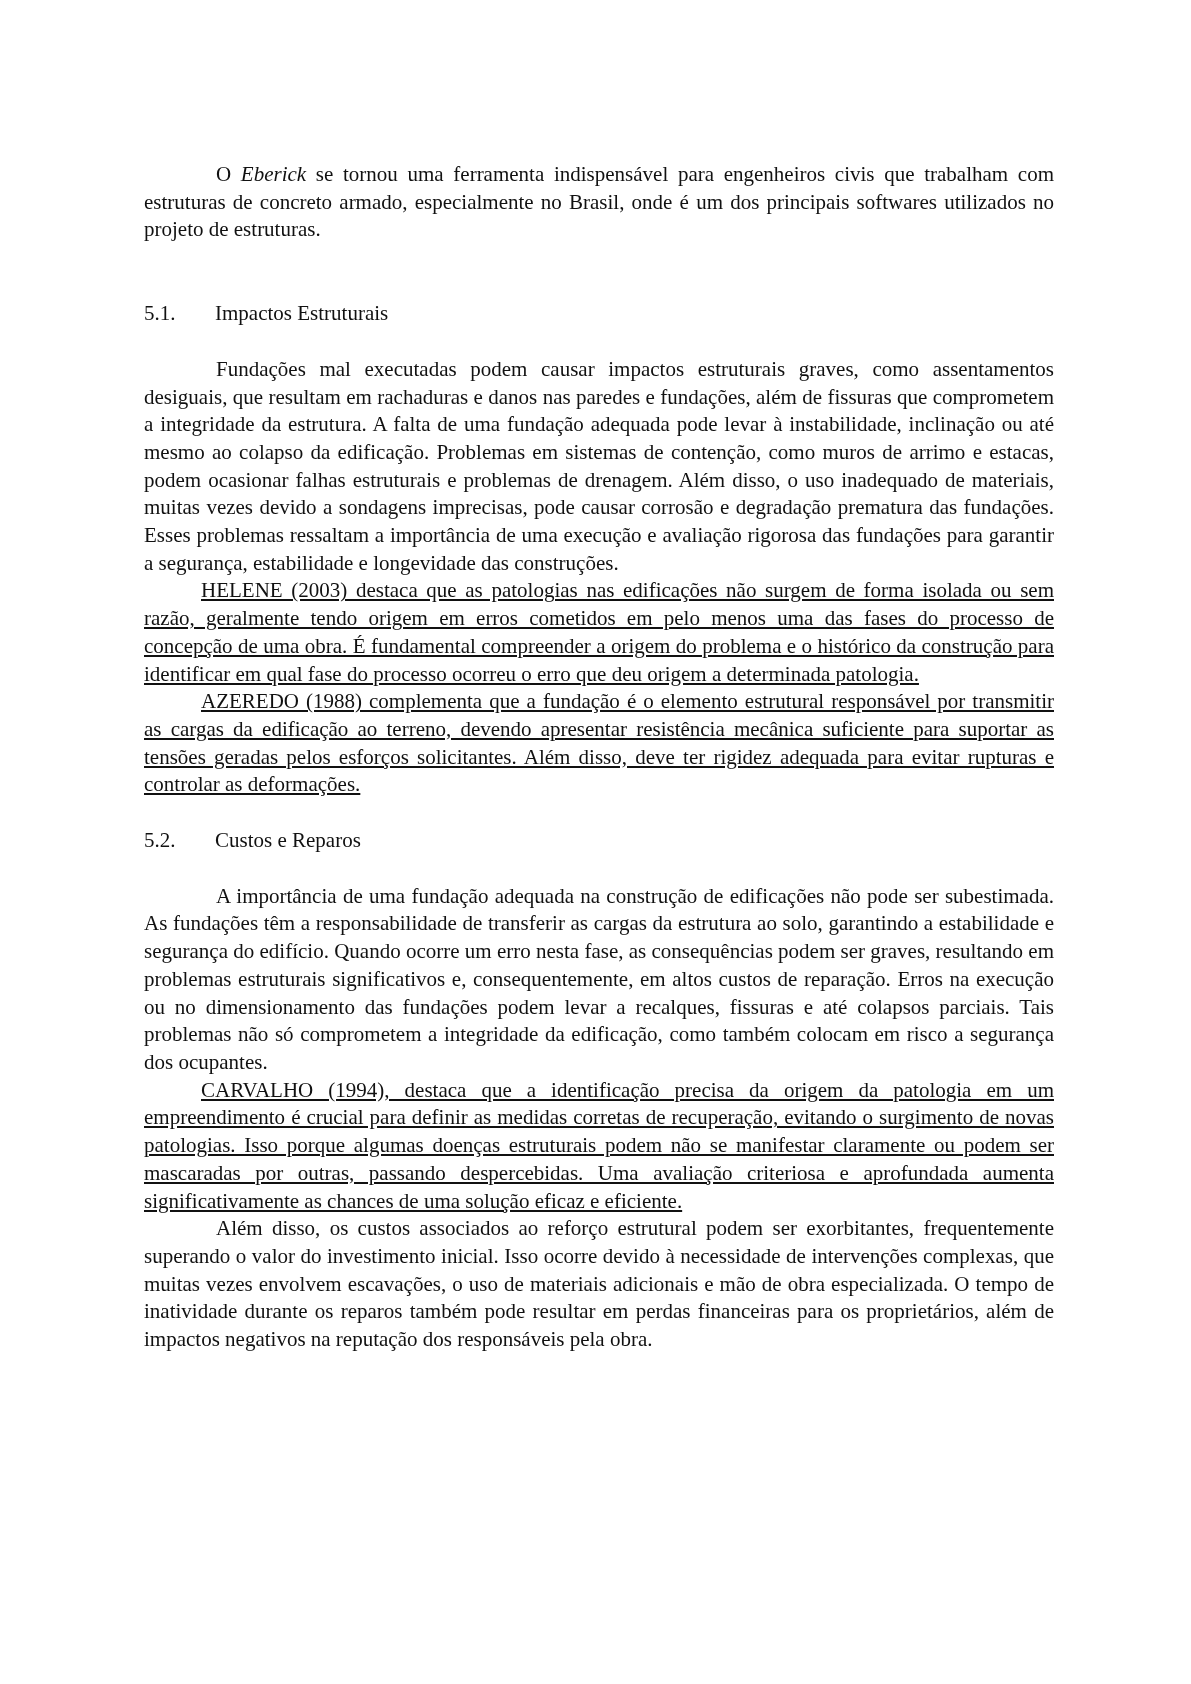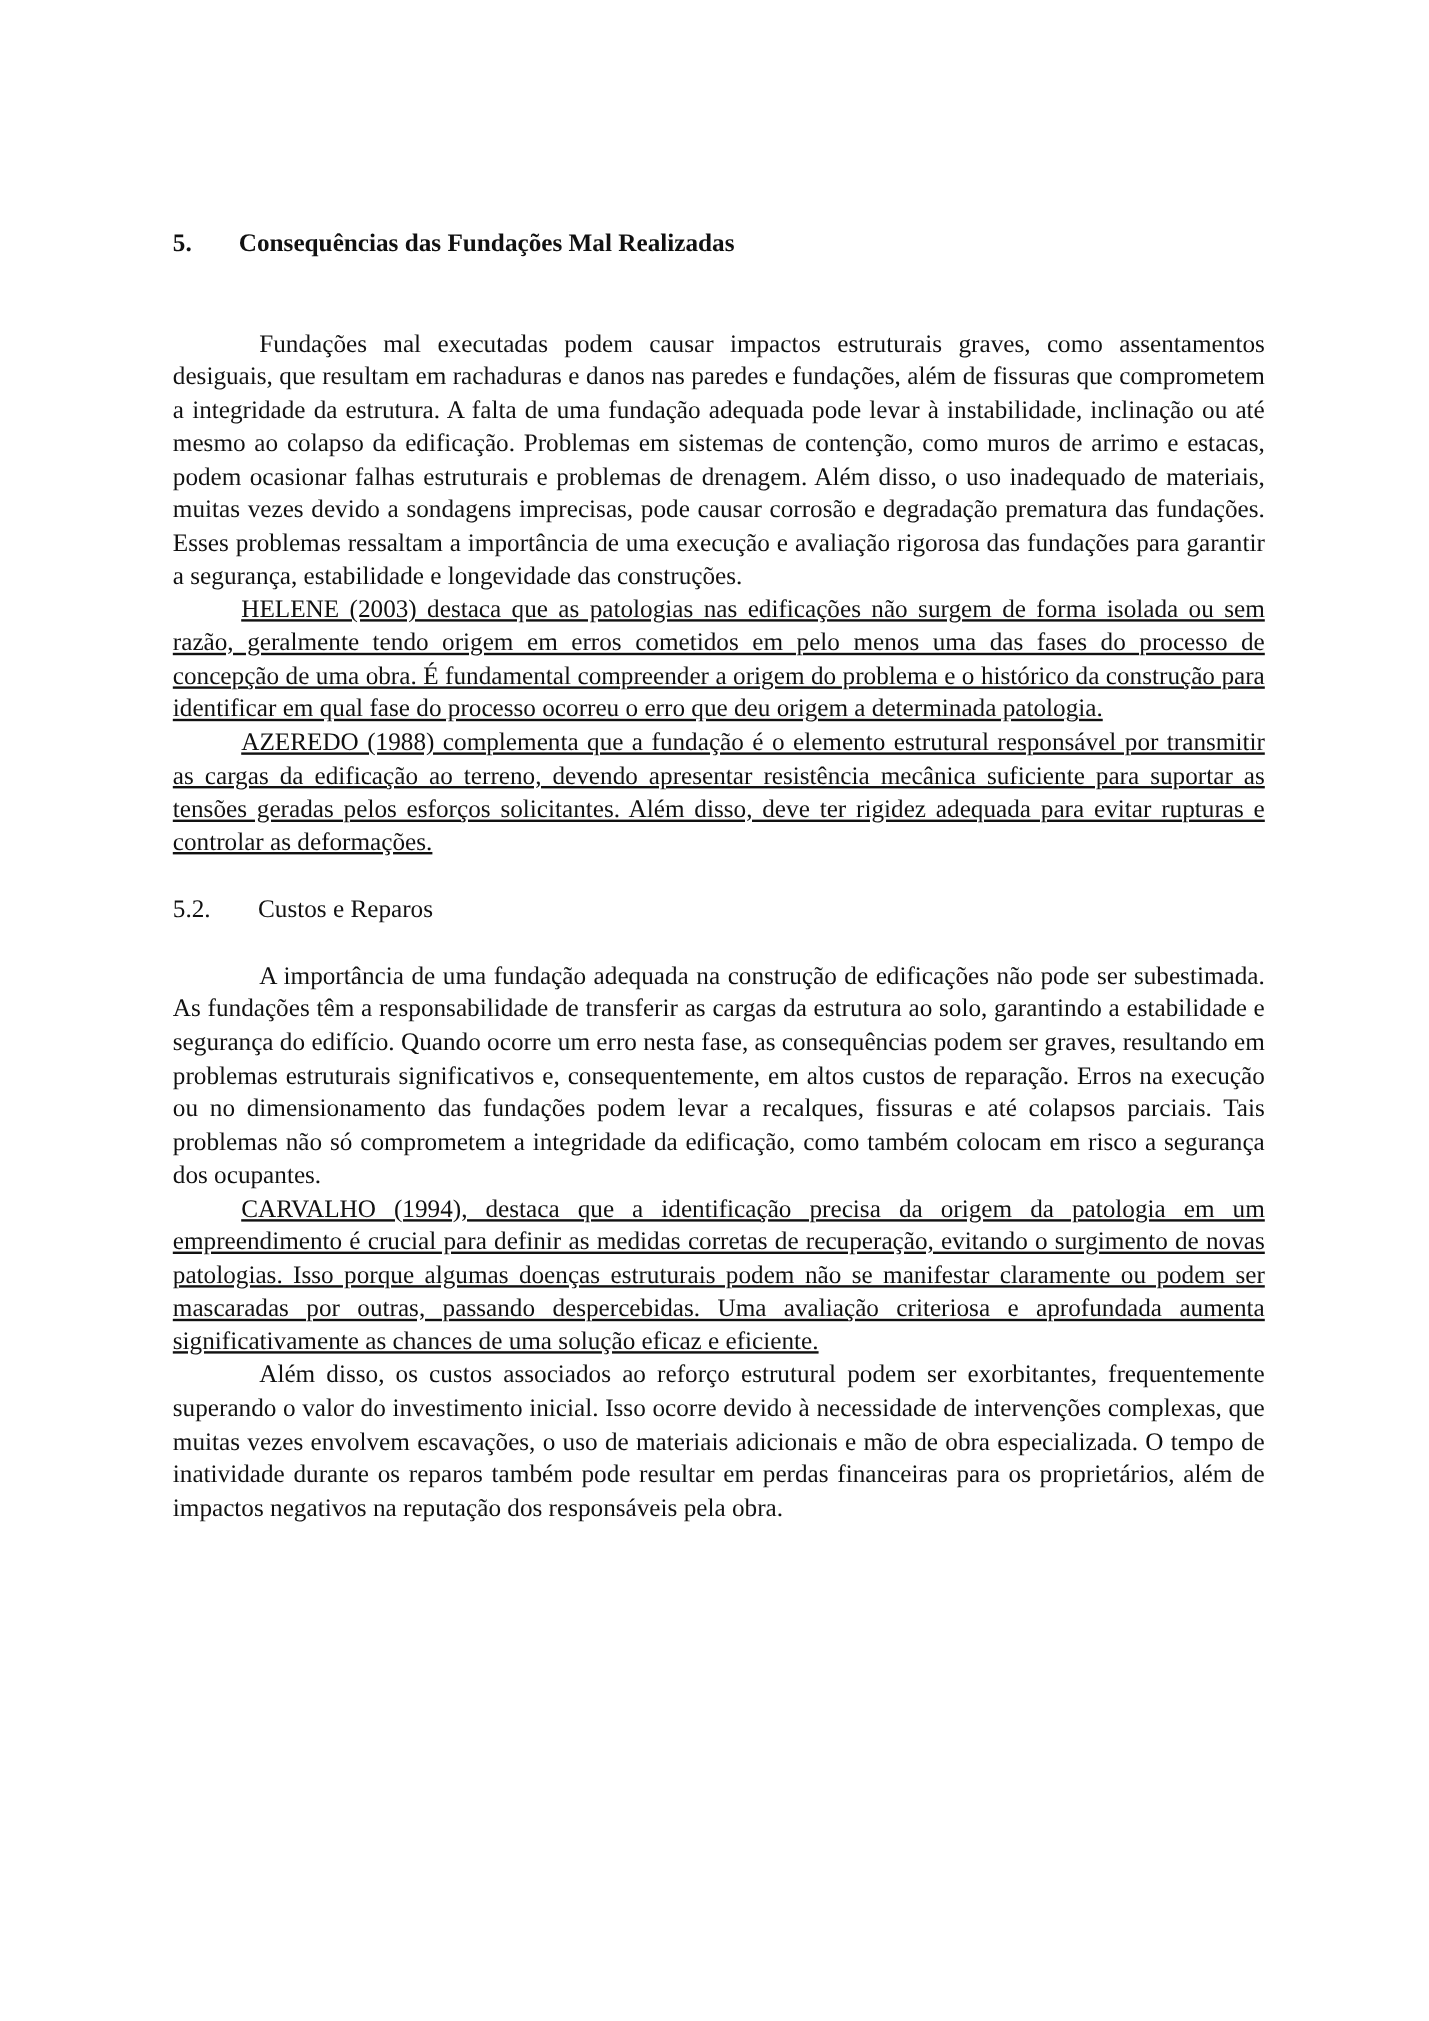--- a/index.html
+++ b/index.html
@@ -26,25 +26,26 @@
   .gap { height:28px; }
 </style>
 </head>
 <body>
 
 <div class="header">
 
 </div>
 
 <div class="content">
+  <p class="indent"><span>O </span><i>Eberick</i><span> se tornou uma ferramenta indispensável para engenheiros civis que trabalham com estruturas de concreto armado, especialmente no Brasil, onde é um dos principais softwares utilizados no projeto de estruturas.</span></p>
 
   <div class="gap"></div>
-  <div class="h1"><span class="num">5.</span><span>Consequências das Fundações Mal Realizadas</span></div>
 
   <div class="gap"></div>
+  <div class="h2"><span class="num2">5.1.</span><span>Impactos Estruturais</span></div>
 
   <div class="gap"></div>
   <p class="indent">Fundações mal executadas podem causar impactos estruturais graves, como assentamentos desiguais, que resultam em rachaduras e danos nas paredes e fundações, além de fissuras que comprometem a integridade da estrutura. A falta de uma fundação adequada pode levar à instabilidade, inclinação ou até mesmo ao colapso da edificação. Problemas em sistemas de contenção, como muros de arrimo e estacas, podem ocasionar falhas estruturais e problemas de drenagem. Além disso, o uso inadequado de materiais, muitas vezes devido a sondagens imprecisas, pode causar corrosão e degradação prematura das fundações. Esses problemas ressaltam a importância de uma execução e avaliação rigorosa das fundações para garantir a segurança, estabilidade e longevidade das construções.</p>
   <p class="indent-sm">HELENE (2003) destaca que as patologias nas edificações não surgem de forma isolada ou sem razão, geralmente tendo origem em erros cometidos em pelo menos uma das fases do processo de concepção de uma obra. É fundamental compreender a origem do problema e o histórico da construção para identificar em qual fase do processo ocorreu o erro que deu origem a determinada patologia.</p>
   <p class="indent-sm">AZEREDO (1988) complementa que a fundação é o elemento estrutural responsável por transmitir as cargas da edificação ao terreno, devendo apresentar resistência mecânica suficiente para suportar as tensões geradas pelos esforços solicitantes. Além disso, deve ter rigidez adequada para evitar rupturas e controlar as deformações.</p>
 
   <div class="gap"></div>
   <div class="h2"><span class="num2">5.2.</span><span>Custos e Reparos</span></div>
 
   <div class="gap"></div>

